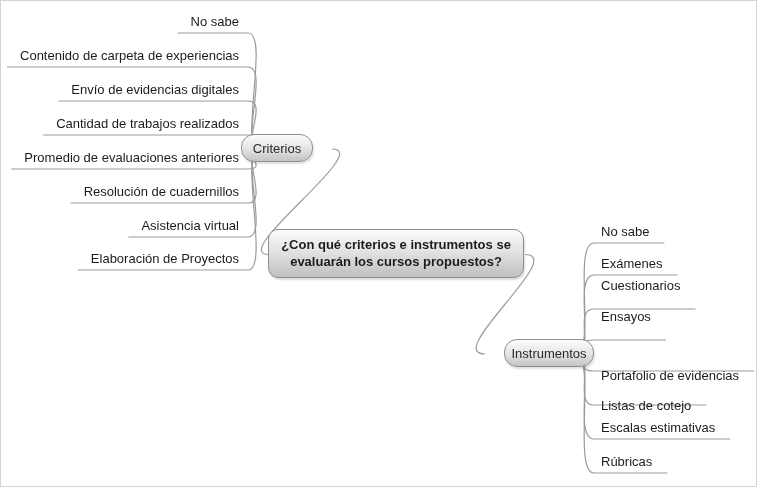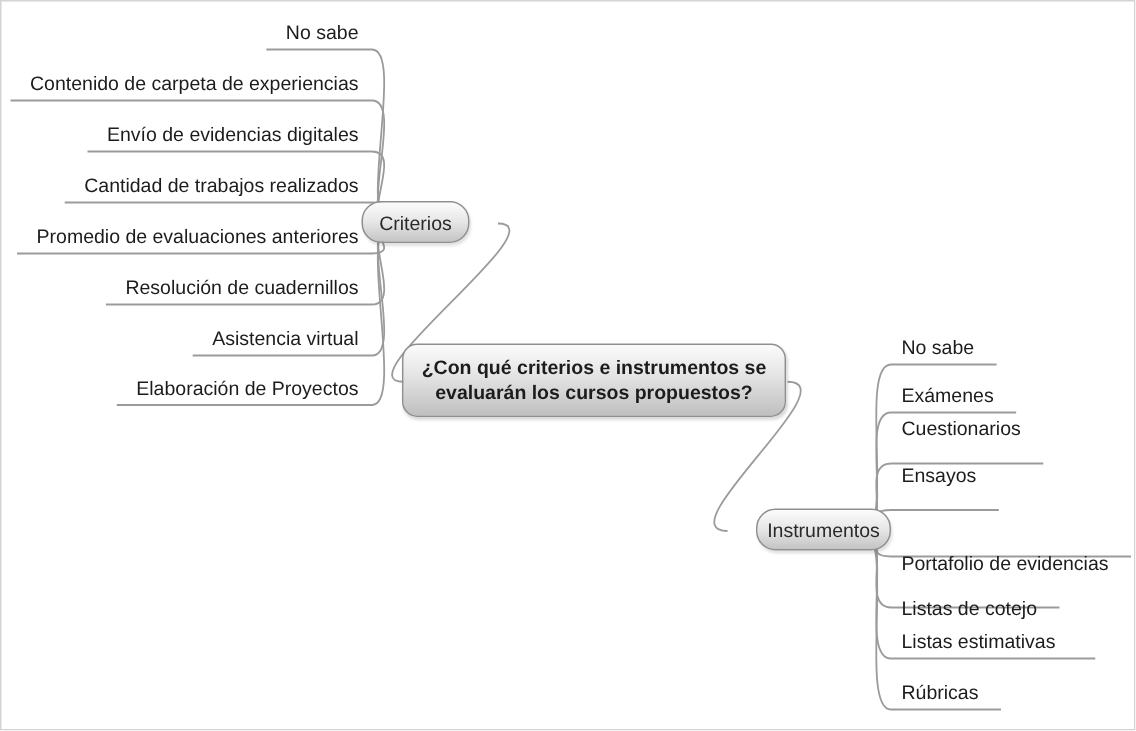--- a/index.html
+++ b/index.html
@@ -125,16 +125,16 @@
   <div class="leaf left" style="top:183px;">Resolución de cuadernillos</div>
   <div class="leaf left" style="top:250px;">Elaboración de Proyectos</div>
   <div class="leaf left" style="top:217px;">Asistencia virtual</div>
 
   <div class="leaf right" style="top:223px;">No sabe</div>
   <div class="leaf right" style="top:255px;">Exámenes</div>
   <div class="leaf right" style="top:277px;">Cuestionarios</div>
   <div class="leaf right" style="top:308px;">Ensayos</div>
   <div class="leaf right" style="top:367px;">Portafolio de evidencias</div>
   <div class="leaf right" style="top:385px;margin-top:12px;">Listas de cotejo</div>
-  <div class="leaf right" style="top:419px;">Listas estimativas</div>
+  <div class="leaf right" style="top:419px;">Escalas estimativas</div>
   <div class="leaf right" style="top:453px;">Rúbricas</div>
 
 </div>
 
 </body></html>

